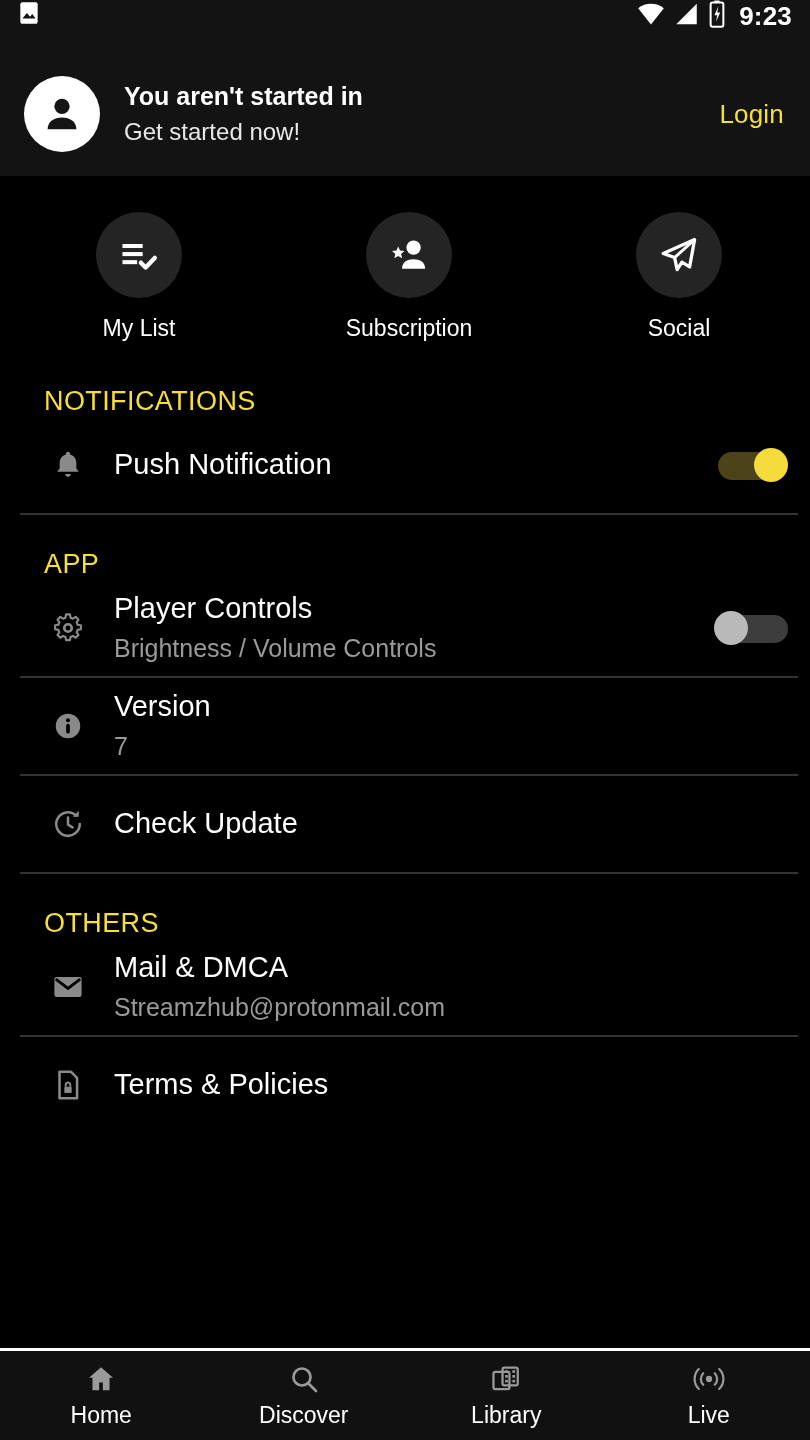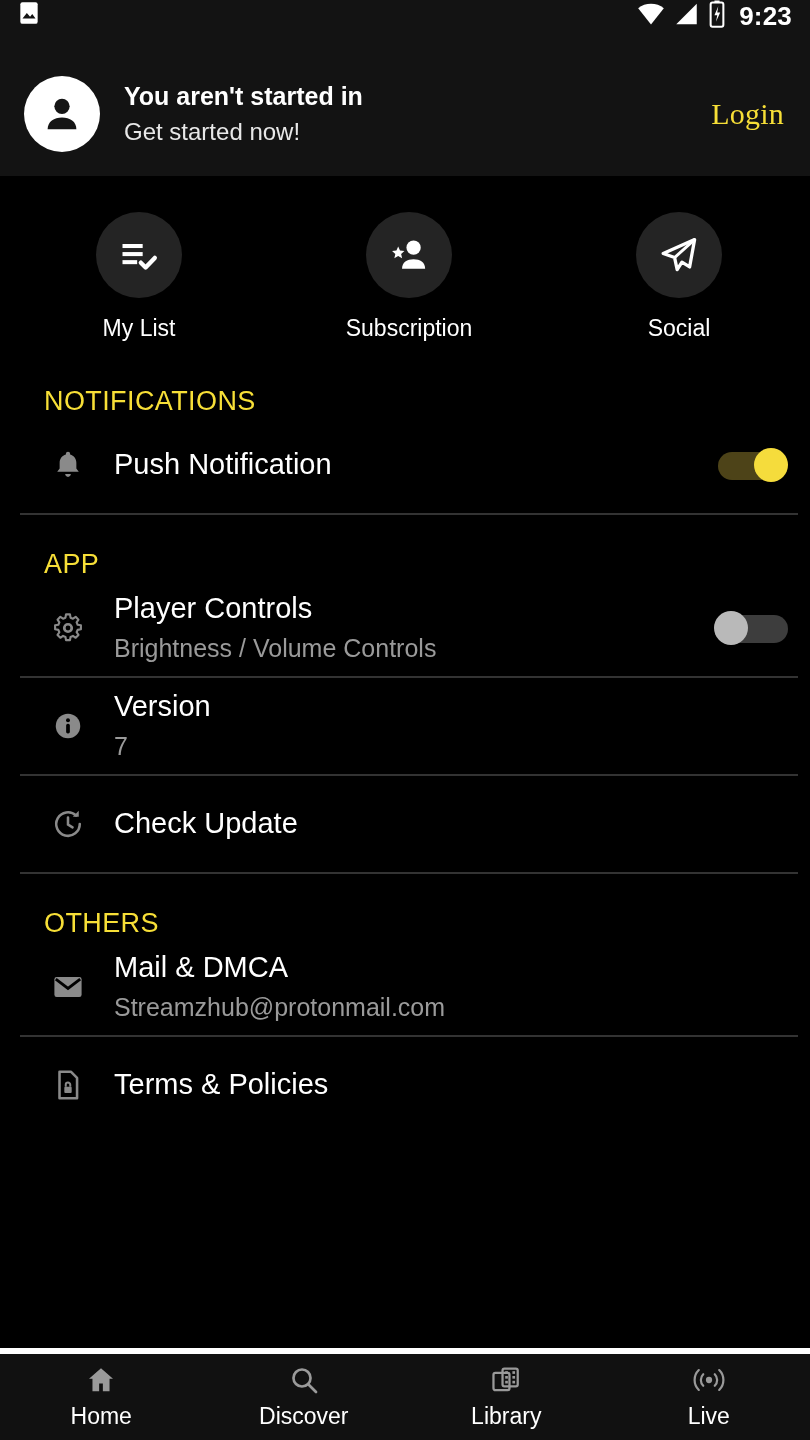--- a/index.html
+++ b/index.html
@@ -28,23 +28,23 @@
   }
   .avatar{
     width:76px; height:76px; border-radius:50%;
     background:#fff; flex:0 0 auto;
     display:flex; align-items:center; justify-content:center;
   }
   .acct-text{ margin-left:24px; flex:1 1 auto; }
   .acct-title{ color:#fff; font-size:25px; font-weight:700; line-height:1.28; }
   .acct-sub{ color:#e8e8e8; font-size:24px; line-height:1.3; margin-top:4px; }
   .login-btn{
-    color:#F7DF37; font-size:30px; font-weight:400;
+    color:#F7DF37; font-size:26px; font-weight:400;
     letter-spacing:0.2px; padding:8px 4px; background:none; border:none;
-    font-family:Liberation Serif, serif; cursor:pointer;
+    font-family:Liberation Sans, sans-serif; cursor:pointer;
   }
 
   
   .quick{
     display:flex; padding:36px 0 10px 0; background:#000;
   }
   .quick-item{ flex:1 1 0; display:flex; flex-direction:column; align-items:center; cursor:pointer;}
   .quick-circle{
     width:86px; height:86px; border-radius:50%;
     background:#242424; display:flex; align-items:center; justify-content:center;
@@ -81,21 +81,21 @@
   }
   .toggle.on .track{ background:#4d4318; left:4px; }
   .toggle.on .thumb{ background:#F5DC3C; right:0; }
   .toggle.off .track{ background:#3d3d3d; left:8px; }
   .toggle.off .thumb{ background:#b9b9b9; left:0; }
 
   
   .bottomnav{
     position:absolute; left:0; bottom:0; width:810px; height:92px;
     background:#111111; display:flex; align-items:center;
-    border-top:6px solid #ffffff;
+    border-top:3px solid #ffffff;
   }
   .nav-item{
     flex:1 1 0; display:flex; flex-direction:column; align-items:center;
     justify-content:center; gap:7px; cursor:pointer;
   }
   .nav-label{ font-size:23px; color:#ffffff; }
   .nav-item.active .nav-label{ color:#F7DF37; }
 
   .scroll-area{ position:absolute; top:176px; left:4px; width:810px; bottom:92px; overflow:hidden;}
 </style>

